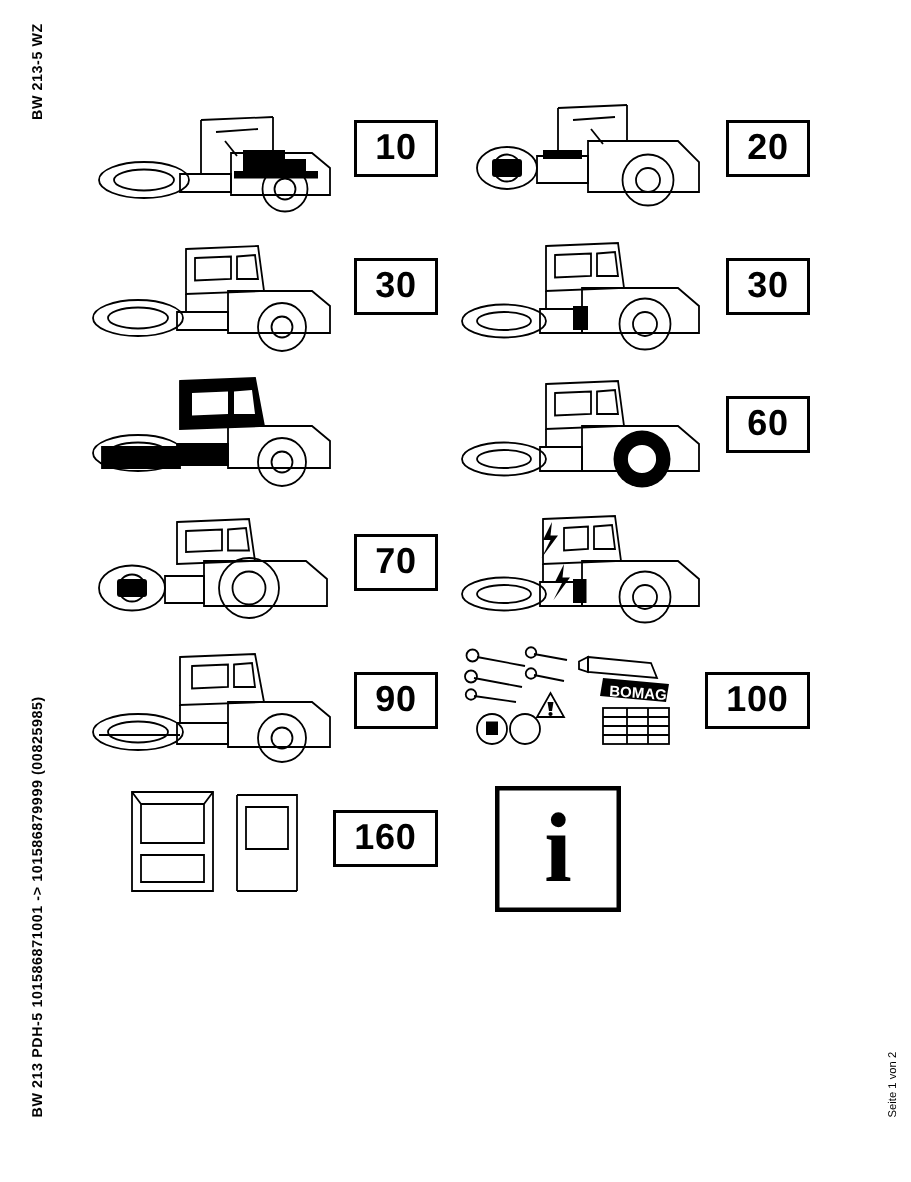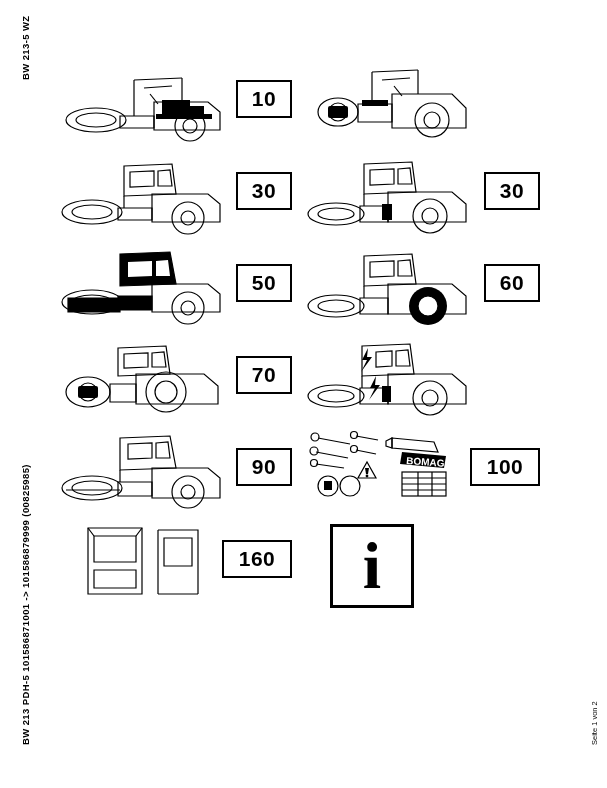--- a/index.html
+++ b/index.html
@@ -78,21 +78,21 @@
     position: absolute;
     right: 16px;
     top: 20px;
     min-width: 56px;
     height: 38px;
     border: 2px solid #000;
     background: #fff;
     display: flex;
     align-items: center;
     justify-content: center;
-    font-size: 21px;
+    font-size: 24px;
     font-weight: bold;
     padding: 0 6px;
     box-sizing: border-box;
     letter-spacing: 0.5px;
   }
   .num-box.wide { min-width: 70px; }
 
   
   .info-box {
     position: absolute;
@@ -172,20 +172,21 @@
             <path d="M66 12 L112 10"></path>
             <path d="M76 20 L104 18"></path>
             <path d="M88 26 L96 36"></path>
           </g>
           <g fill="#000">
             <rect x="22" y="46" width="20" height="12" rx="2"></rect>
             <rect x="56" y="40" width="26" height="6"></rect>
           </g>
         </svg>
       </div>
+      <div class="num-box">20</div>
     </div>
   </div>
 
   <div class="row">
 
     <div class="cell left">
       <div class="art">
         <svg width="175" height="92" viewBox="0 0 175 92">
           <g fill="none" stroke="#000" stroke-width="1.2">
             <ellipse cx="34" cy="60" rx="30" ry="12"></ellipse>
@@ -245,21 +246,20 @@
             <path d="M60 52 L94 52 L94 66 L60 66 Z"></path>
             <path d="M62 10 L112 8 L118 40 L62 42 Z"></path>
             <path d="M10 54 L62 54 L62 68 L10 68 Z"></path>
           </g>
           <g fill="#fff">
             <path d="M70 18 L94 17 L94 32 L70 33 Z"></path>
             <path d="M98 17 L110 16 L112 32 L98 32 Z"></path>
           </g>
         </svg>
       </div>
-      <div class="num-box">50</div>
     </div>
 
     <div class="cell right">
       <div class="art">
         <svg width="175" height="92" viewBox="0 0 175 92">
           <g fill="none" stroke="#000" stroke-width="1.2">
             <ellipse cx="30" cy="62" rx="28" ry="11"></ellipse>
             <ellipse cx="30" cy="62" rx="18" ry="6"></ellipse>
             <path d="M54 54 L82 54 L82 70 L54 70 Z"></path>
             <path d="M82 40 L146 40 L160 52 L160 70 L82 70 Z"></path>

